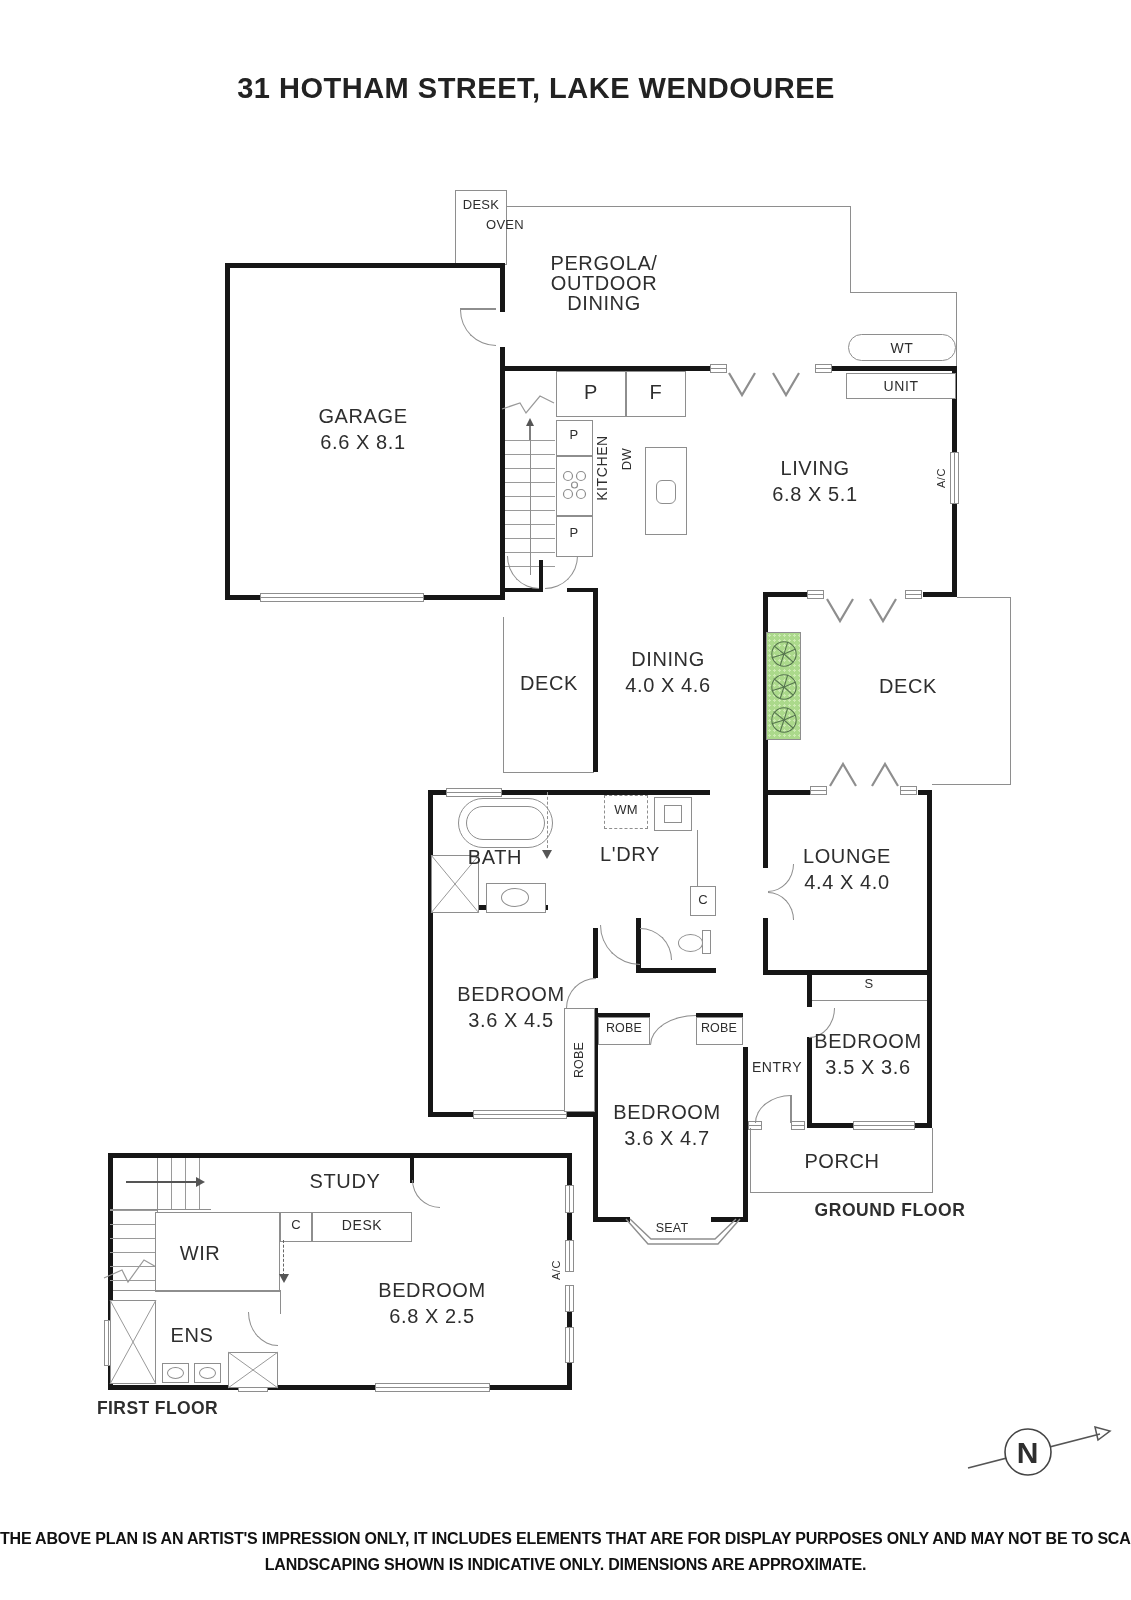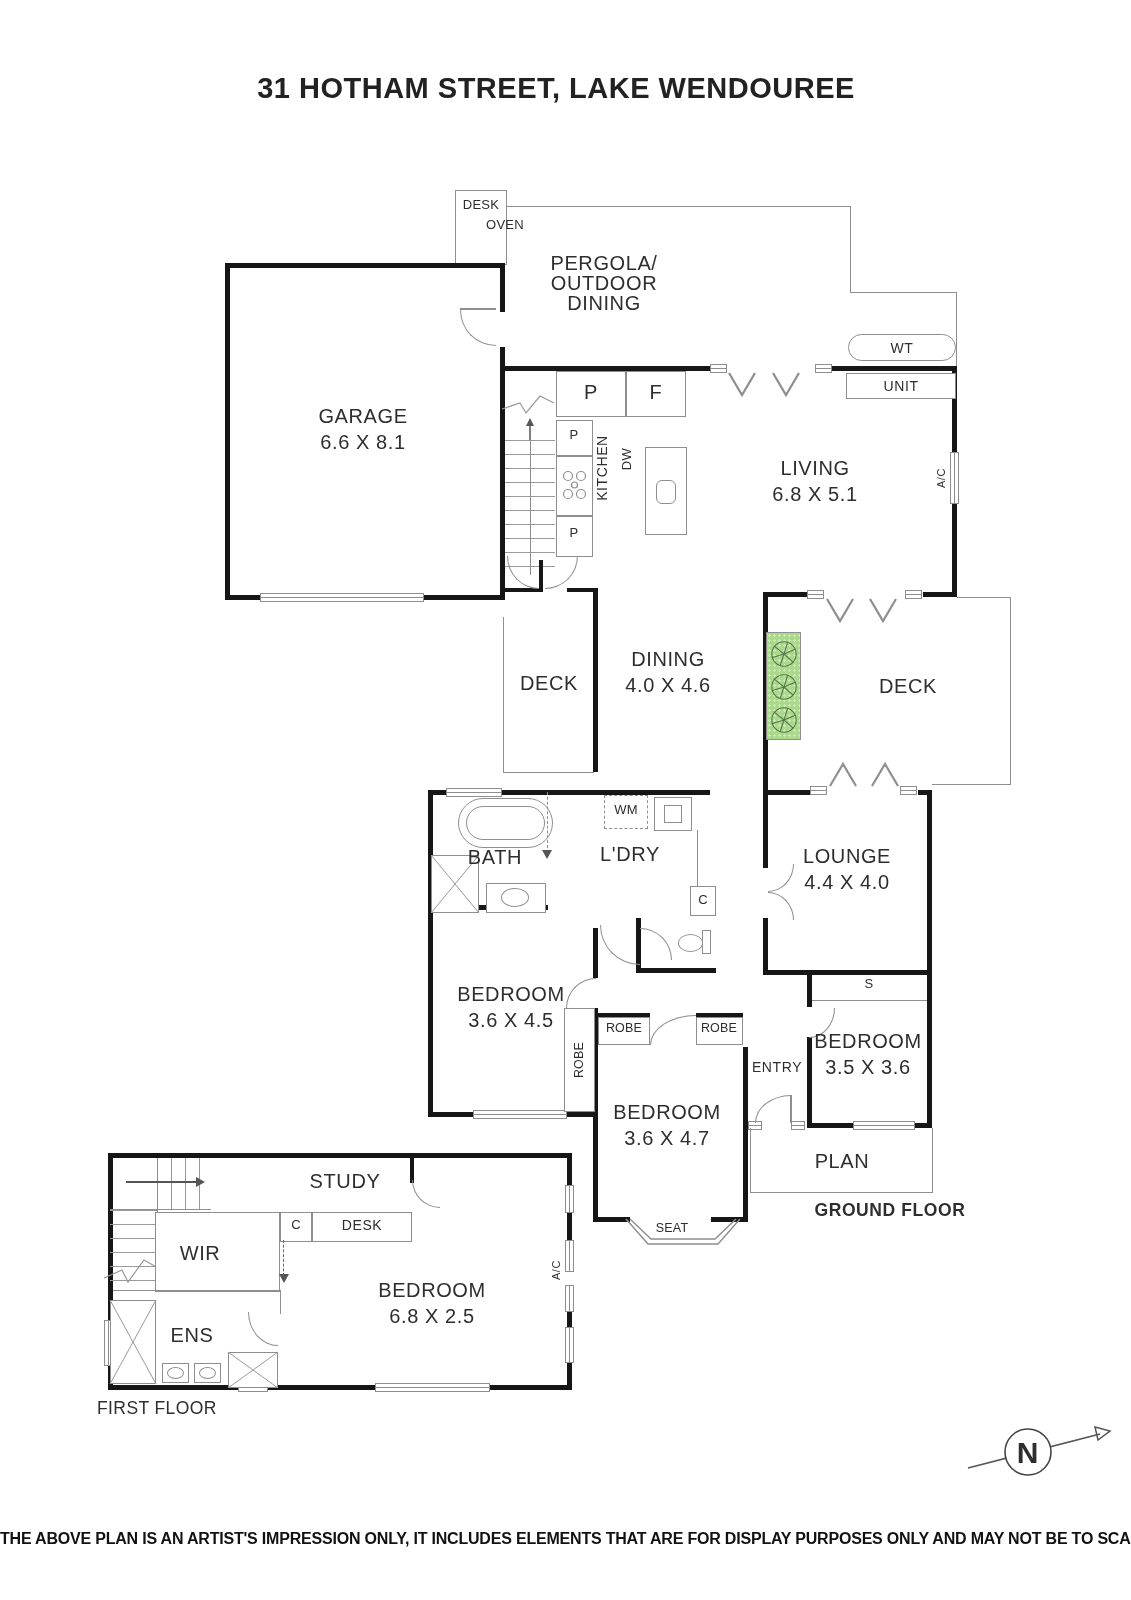--- a/index.html
+++ b/index.html
@@ -4,21 +4,21 @@
 <style>
   html,body{margin:0;padding:0;background:#fff}
   .plan{position:relative;width:1131px;height:1600px;background:#fff;
         font-family:"Liberation Sans",sans-serif;overflow:hidden;color:#2e2e2e}
   .w{position:absolute;background:#161616}
   .g{position:absolute;background:#8e8e8e}
   .b{position:absolute;border:1px solid #8e8e8e;background:#fff;box-sizing:border-box}
   .bd{border-style:dashed}
   .lb{position:absolute;transform:translate(-50%,0);white-space:nowrap;font-size:20px;
       letter-spacing:.6px;text-align:center;line-height:1.1}
-  .lbl{position:absolute;white-space:nowrap;font-size:17px;letter-spacing:.4px;font-weight:normal}
+  .lbl{position:absolute;white-space:nowrap;font-size:17px;letter-spacing:.4px;font-weight:bold}
   .sm{font-size:13px;letter-spacing:.3px}
   .xs{font-size:12.5px;letter-spacing:.2px}
   .bold{font-weight:bold}
   .rot{transform:translate(-50%,-50%) rotate(-90deg)}
   .sh{position:absolute;box-sizing:border-box;border:1px solid #8e8e8e;
       background:linear-gradient(to bottom,#fff 0 36%,#8e8e8e 36% 62%,#fff 62%)}
   .sv{position:absolute;box-sizing:border-box;border:1px solid #8e8e8e;
       background:linear-gradient(to right,#fff 0 36%,#8e8e8e 36% 62%,#fff 62%)}
   .arc{position:absolute;border:0 solid #8e8e8e;box-sizing:border-box}
   .abl{border-left-width:1.5px;border-bottom-width:1.5px;border-bottom-left-radius:100%}
@@ -38,21 +38,21 @@
   .title{position:absolute;transform:translate(-50%,0);font-size:29px;font-weight:bold;
          letter-spacing:.5px;color:#222;white-space:nowrap}
   .disc{position:absolute;left:0;width:1131px;text-align:center;font-size:16px;font-weight:bold;
         letter-spacing:-.2px;color:#111;white-space:nowrap}
 </style>
 </head>
 <body>
 
 <div class="plan">
 
-  <div class="title" style="left:556px;top:72px">31 HOTHAM STREET, LAKE WENDOUREE</div>
+  <div class="title" style="left:536px;top:72px">31 HOTHAM STREET, LAKE WENDOUREE</div>
 
   <div class="b" style="left:455px;top:190px;width:52px;height:75px"></div>
   <div class="lb sm" style="left:481px;top:198px">DESK</div>
   <div class="lb sm" style="left:505px;top:218px">OVEN</div>
   <div class="g" style="left:507px;top:206px;width:344px;height:1px"></div>
   <div class="g" style="left:850px;top:206px;width:1px;height:87px"></div>
   <div class="g" style="left:850px;top:292px;width:107px;height:1px"></div>
   <div class="g" style="left:956px;top:292px;width:1px;height:75px"></div>
   <div class="lb" style="left:604px;top:252px">PERGOLA/</div>
   <div class="lb" style="left:604px;top:272px">OUTDOOR</div>
@@ -213,21 +213,21 @@
   <div class="lb" style="left:868px;top:1056px">3.5 X 3.6</div>
   <div class="lb" style="left:777px;top:1060px;font-size:14px">ENTRY</div>
   <div class="w" style="left:743px;top:1047px;width:5px;height:175px"></div>
   <div class="sh" style="left:748px;top:1121px;width:14px;height:9px"></div>
   <div class="sh" style="left:791px;top:1121px;width:14px;height:9px"></div>
   <div class="g" style="left:790px;top:1095px;width:2px;height:28px"></div>
   <div class="arc atl" style="left:755px;top:1095px;width:36px;height:28px"></div>
   <div class="g" style="left:750px;top:1128px;width:1px;height:64px"></div>
   <div class="g" style="left:750px;top:1192px;width:183px;height:1px"></div>
   <div class="g" style="left:932px;top:1128px;width:1px;height:64px"></div>
-  <div class="lb" style="left:842px;top:1150px">PLAN</div>
+  <div class="lb" style="left:842px;top:1150px">PORCH</div>
   <div class="lb bold" style="left:890px;top:1201px;font-size:17.5px">GROUND FLOOR</div>
 
   <div class="w" style="left:428px;top:790px;width:5px;height:327px"></div>
   <div class="w" style="left:428px;top:790px;width:22px;height:5px"></div>
   <div class="w" style="left:500px;top:790px;width:210px;height:5px"></div>
   <div class="sh" style="left:446px;top:788px;width:56px;height:9px"></div>
   <div class="w" style="left:428px;top:905px;width:120px;height:5px"></div>
   <div class="w" style="left:428px;top:1112px;width:47px;height:5px"></div>
   <div class="w" style="left:565px;top:1112px;width:33px;height:5px"></div>
   <div class="sh" style="left:473px;top:1110px;width:94px;height:9px"></div>
@@ -343,14 +343,15 @@
   <div class="lbl" style="left:97px;top:1398px;font-size:17.5px">FIRST FLOOR</div>
 
   <svg class="ov" style="left:962px;top:1418px" width="150" height="68" viewBox="0 0 150 68">
     <line x1="6" y1="50" x2="138" y2="16" stroke="#555" stroke-width="1.5"></line>
     <polygon points="133,9 148,13 136,22" fill="none" stroke="#555" stroke-width="1.5"></polygon>
     <circle cx="66" cy="34" r="23" fill="#fff" stroke="#444" stroke-width="1.6"></circle>
   </svg>
   <div class="lb" style="left:1028px;top:1452px;transform:translate(-50%,-50%);font-size:30px;font-weight:600">N</div>
 
   <div class="disc" style="top:1530px">THE ABOVE PLAN IS AN ARTIST'S IMPRESSION ONLY, IT INCLUDES ELEMENTS THAT ARE FOR DISPLAY PURPOSES ONLY AND MAY NOT BE TO SCALE.</div>
+  <div class="disc" style="top:1556px">LANDSCAPING SHOWN IS INDICATIVE ONLY. DIMENSIONS ARE APPROXIMATE.</div>
 
 </div>
 
 </body></html>

